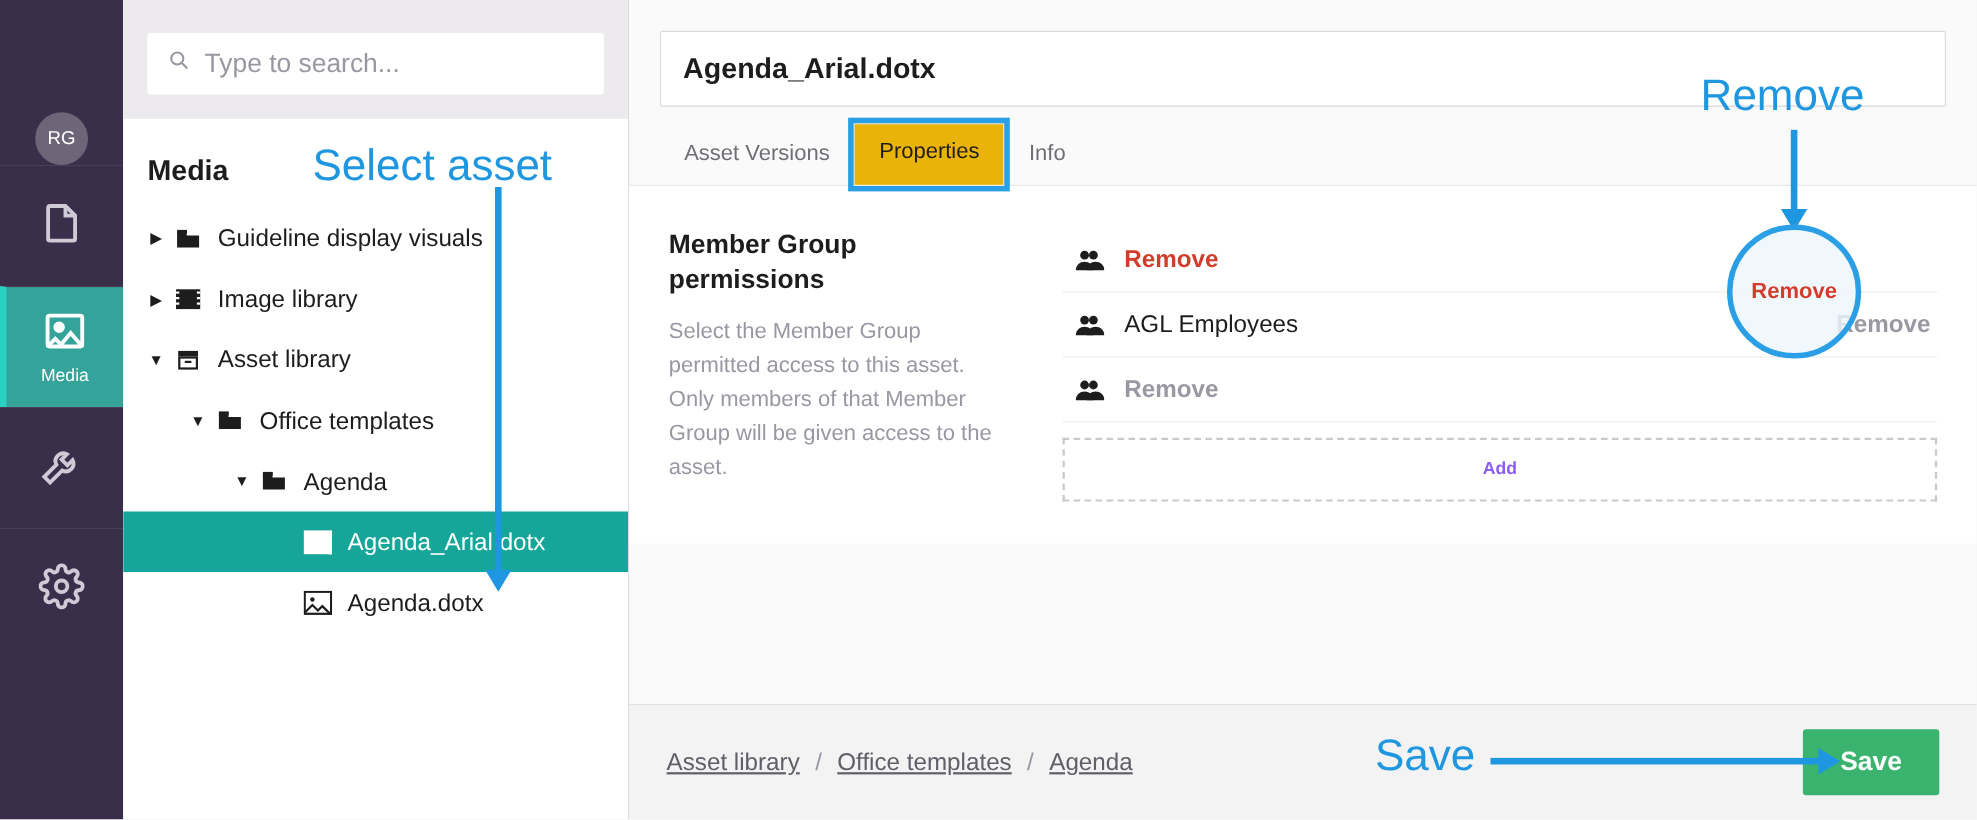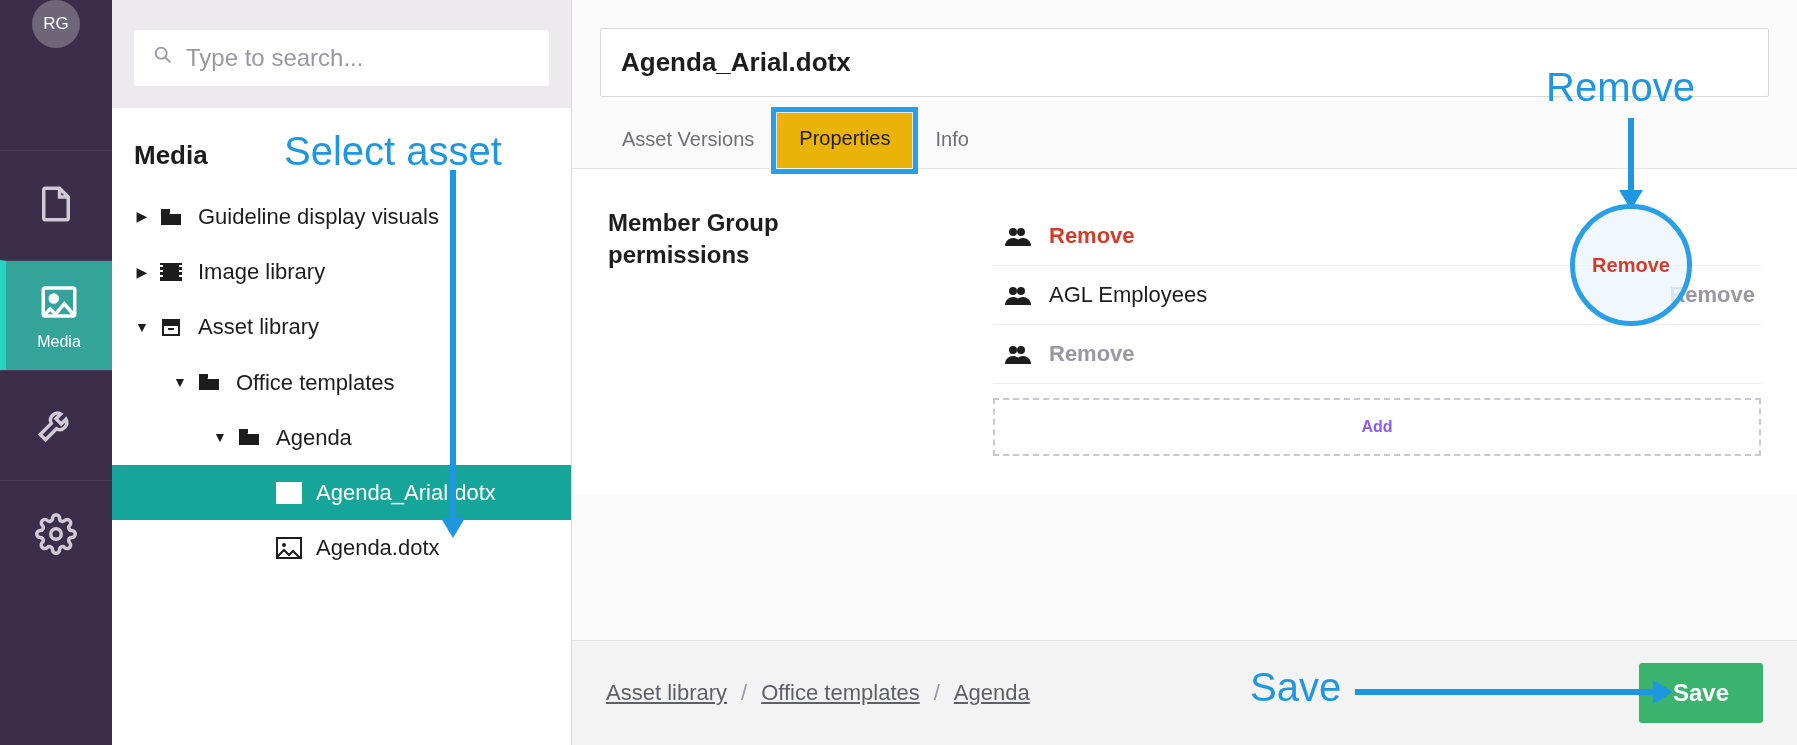--- a/index.html
+++ b/index.html
@@ -20,21 +20,21 @@
     background: #3b2e4a;
     display: flex;
     flex-direction: column;
     align-items: stretch;
     color: #fff;
     flex-shrink: 0;
   }
   .sidenav .avatar-wrap {
     height: 150px;
     display: flex;
-    align-items: flex-start;
+    align-items: flex-end;
     justify-content: center;
   }
   .avatar {
     width: 48px; height: 48px; border-radius: 50%;
     background: #6e6578; color: #fff;
     display: flex; align-items: center; justify-content: center;
     font-size: 17px; font-weight: 500;
   }
   .nav-item {
     height: 110px;
@@ -89,21 +89,21 @@
     border-bottom: 1px solid #e6e6e8;
     align-items: flex-end;
   }
   .tab { padding: 14px 22px 18px; cursor: pointer; position: relative; top: 1px; }
   .tab.active {
     background: #f2fbff; color: #1d1d1d;
     border: 1px solid #e6e6e8; border-bottom: 1px solid #fff;
   }
   .tab.highlight { outline: 5px solid #2b9fe6; outline-offset: 0; background:#eab308; }
 
-  .panel-body { padding: 38px 36px; display: flex; gap: 75px; background:#fff; }
+  .panel-body { padding: 38px 36px; display: flex; gap: 48px; background:#fff; }
   .perm-label-col { width: 310px; }
   .perm-title { font-size: 24px; font-weight: 700; color: #1d1d1d; line-height: 1.35; }
   .perm-desc { font-size: 20px; color: #9a96a2; margin-top: 14px; line-height: 1.55; }
 
   .perm-list { flex: 1; }
   .perm-row {
     display: flex; align-items: center; padding: 16px 6px;
     border-bottom: 1px solid #ececec; font-size: 22px;
   }
   .perm-row .g-icon { width: 36px; display: inline-flex; justify-content: center; margin-right: 14px; color:#1d1d1d; }
@@ -298,20 +298,21 @@
 
     <div class="tabs">
       <div class="tab">Asset Versions</div>
       <div class="tab active highlight">Properties</div>
       <div class="tab">Info</div>
     </div>
 
     <div class="panel-body">
       <div class="perm-label-col">
         <div class="perm-title">Member Group permissions</div>
+        <div class="perm-desc">Select the Member Group permitted access to this asset. Only members of that Member Group will be given access to the asset.</div>
       </div>
       <div class="perm-list">
         <div class="perm-row">
           <span class="g-icon">
             <svg width="28" height="20" viewBox="0 0 28 20">
                 <circle cx="10" cy="6" r="4" fill="#1d1d1d"></circle>
                 <circle cx="18" cy="6" r="4" fill="#1d1d1d"></circle>
                 <path d="M2 20c0-5 4-8 8-8s8 3 8 8" fill="#1d1d1d"></path>
                 <path d="M12 20c0-5 4-8 8-8s8 3 8 8" fill="#1d1d1d"></path>
               </svg>

